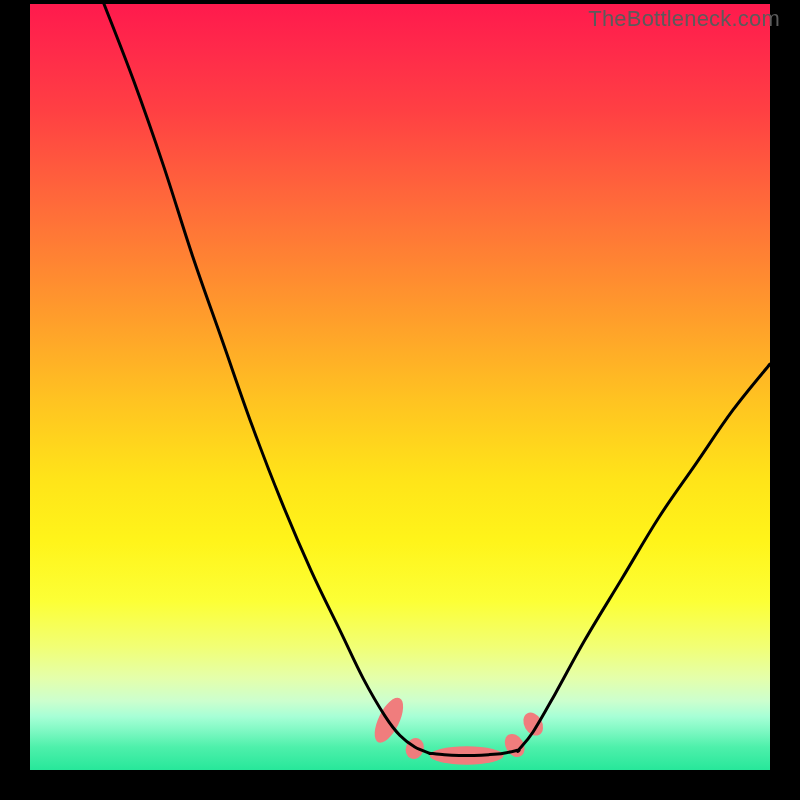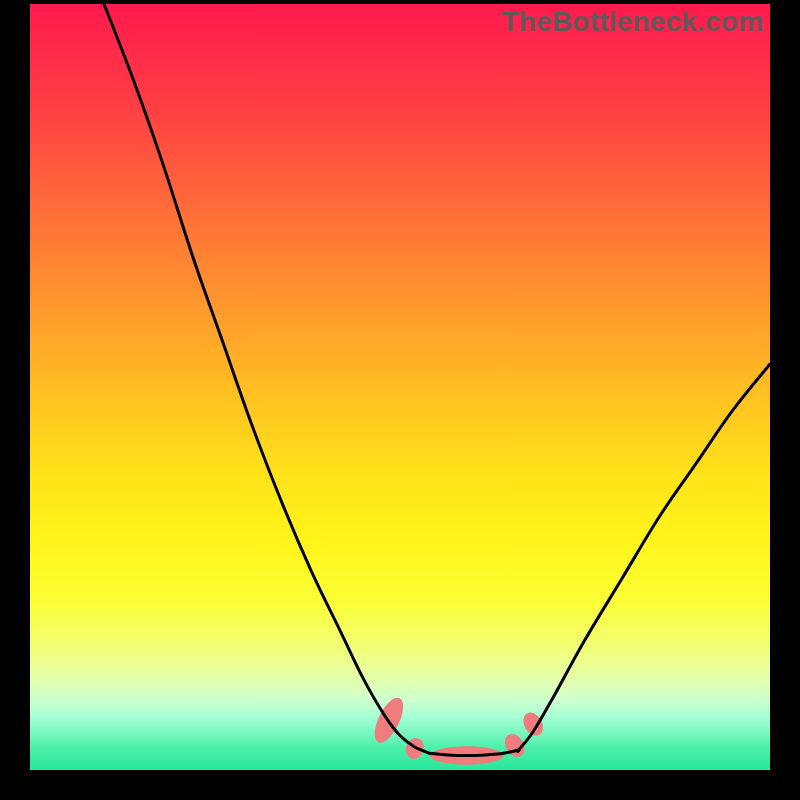--- a/index.html
+++ b/index.html
@@ -44,24 +44,24 @@
   }
   .svg-layer {
     position: absolute;
     left: 0; top: 0;
     width: 100%;
     height: 100%;
   }
   .watermark {
     position: absolute;
     top: 6px;
-    right: 36px;
+    right: 20px;
     color: #5b5b5b;
-    font-size: 28px;
-    font-weight: 700;
+    font-size: 22px;
+    font-weight: 400;
     letter-spacing: 0.2px;
     user-select: none;
   }
 </style>
 </head>
 <body>
 
 <div class="frame">
   <div class="gradient"></div>
   <svg class="svg-layer" viewBox="0 0 740 766" preserveAspectRatio="none">

